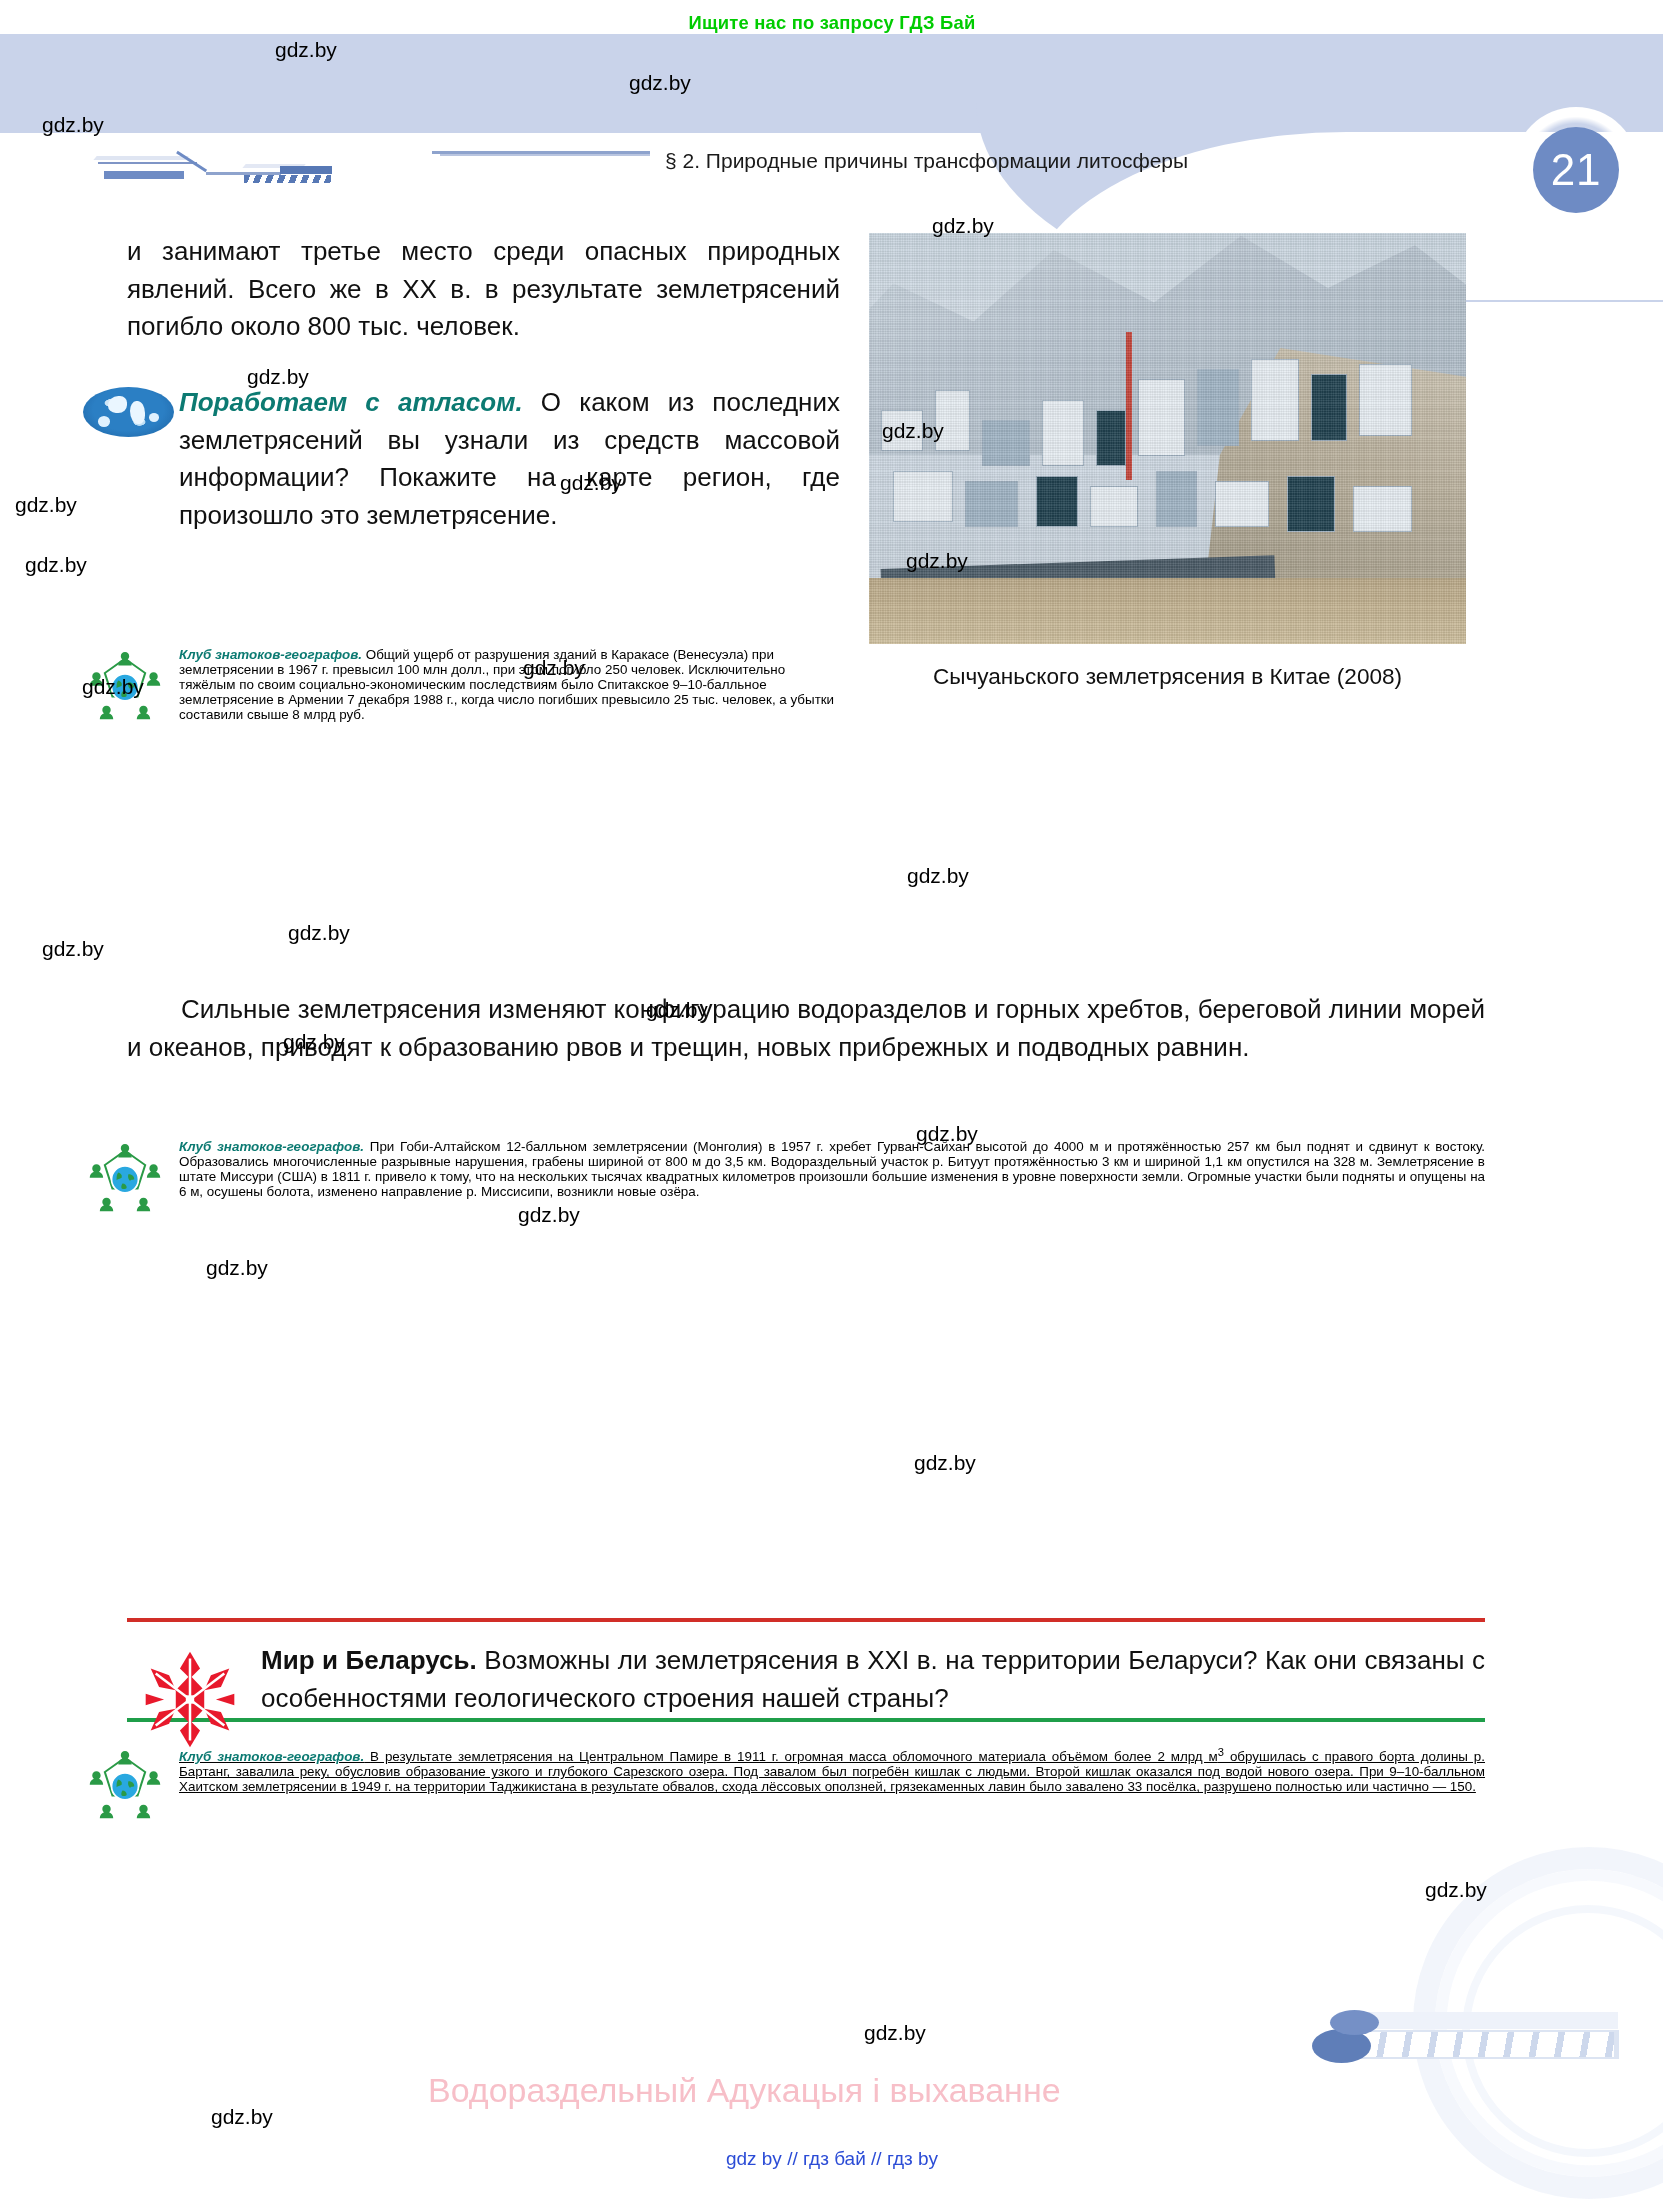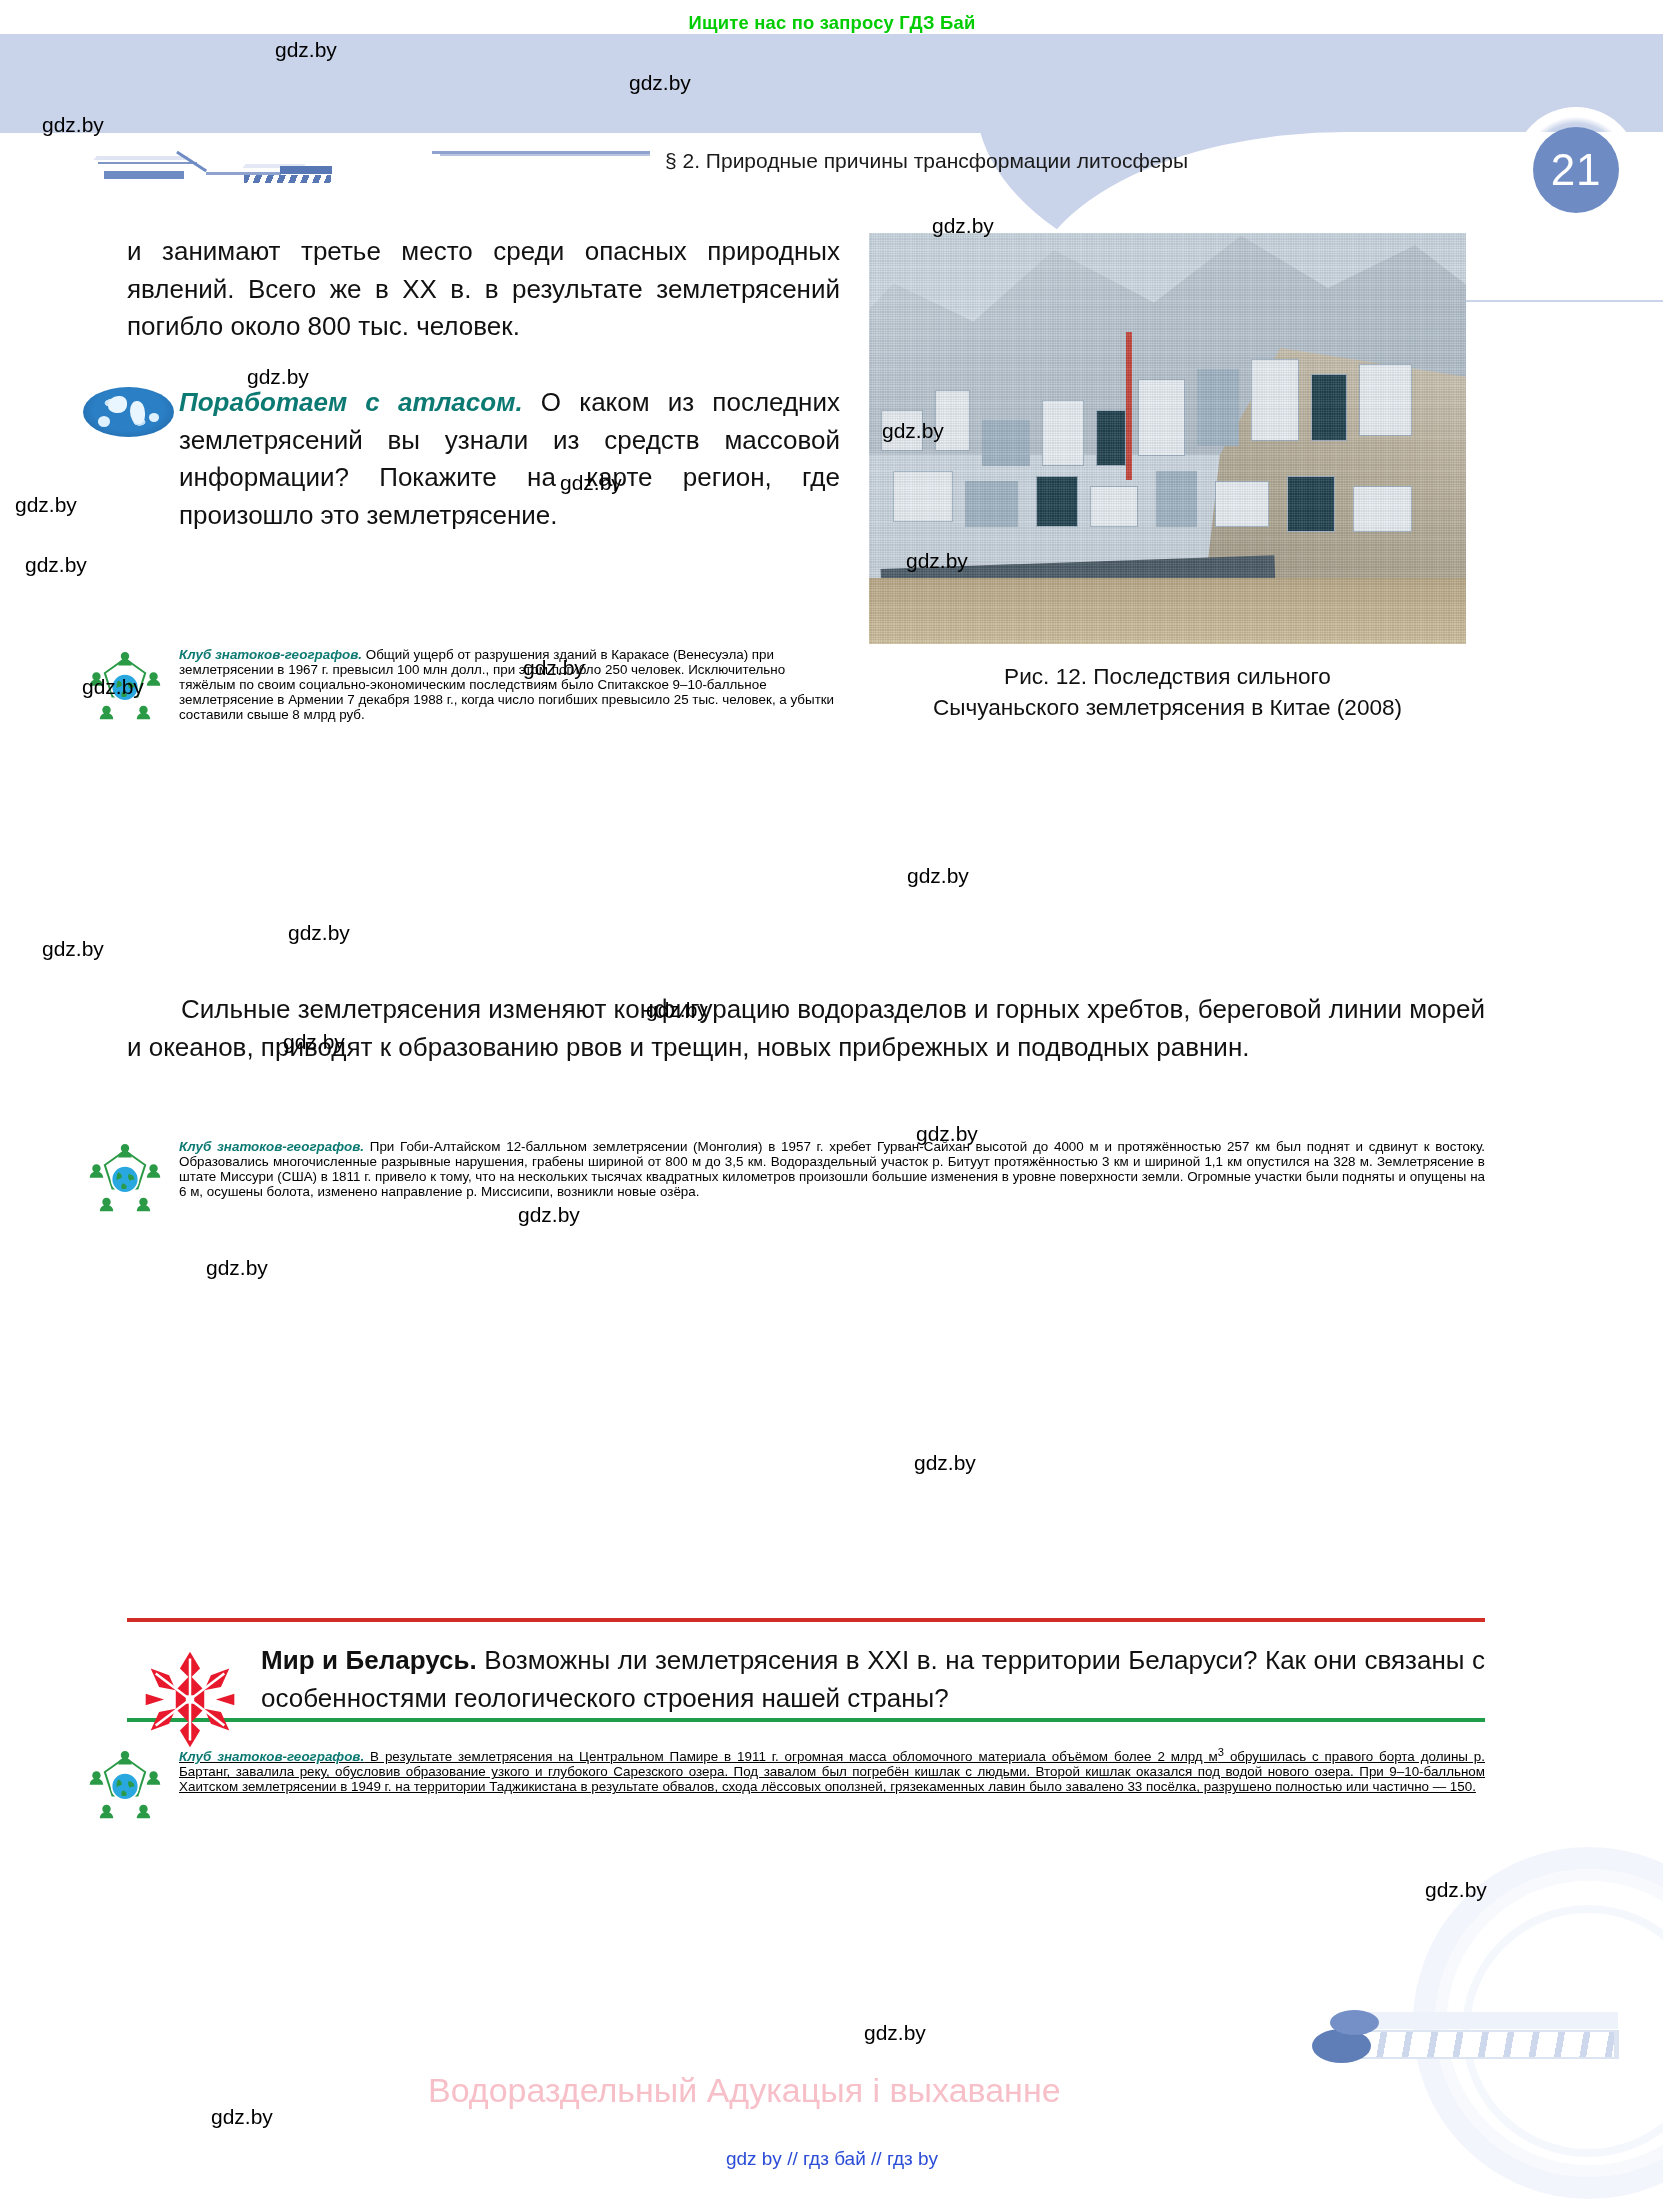--- a/index.html
+++ b/index.html
@@ -355,21 +355,20 @@
         <span class="blk" style="left:58%; top:62%; width:9%;  height:18%;"></span>
         <span class="blk t" style="left:70%; top:60%; width:8%;  height:22%;"></span>
         <span class="blk" style="left:81%; top:64%; width:10%; height:18%;"></span>
       </span>
       <span class="crane"></span>
       <span class="bridge"></span>
       <span class="river"></span>
       <span class="noise"></span>
     </div>
     <div class="caption">
-      <div>Рис. 12. Последствия сильного</div>
       <div>Сычуаньского землетрясения в Китае (2008)</div>
     </div>
   </div>
 
   <div style="position:absolute; left:127px; top:647px; width:713px;">
     <div class="block" style="margin-top:0; min-height:92px;">
       <span class="icon-club">
         <svg viewBox="0 0 100 100" width="84" height="84" aria-hidden="true">
           <g fill="none" stroke="#2a9a46" stroke-width="2.4">
             <path d="M50 14 L74 31 L65 59 L35 59 L26 31 Z"></path>

